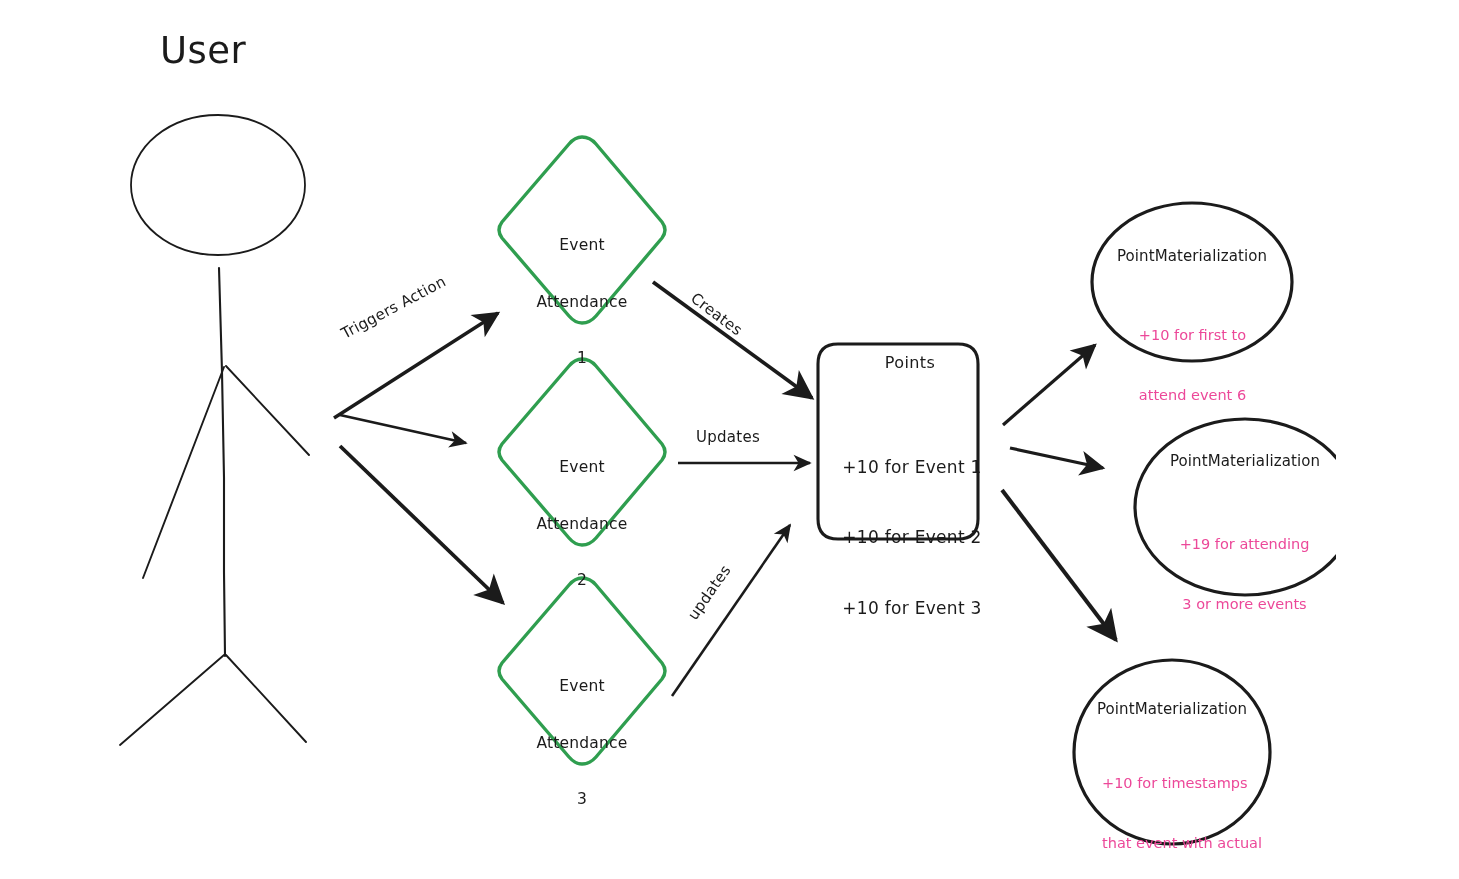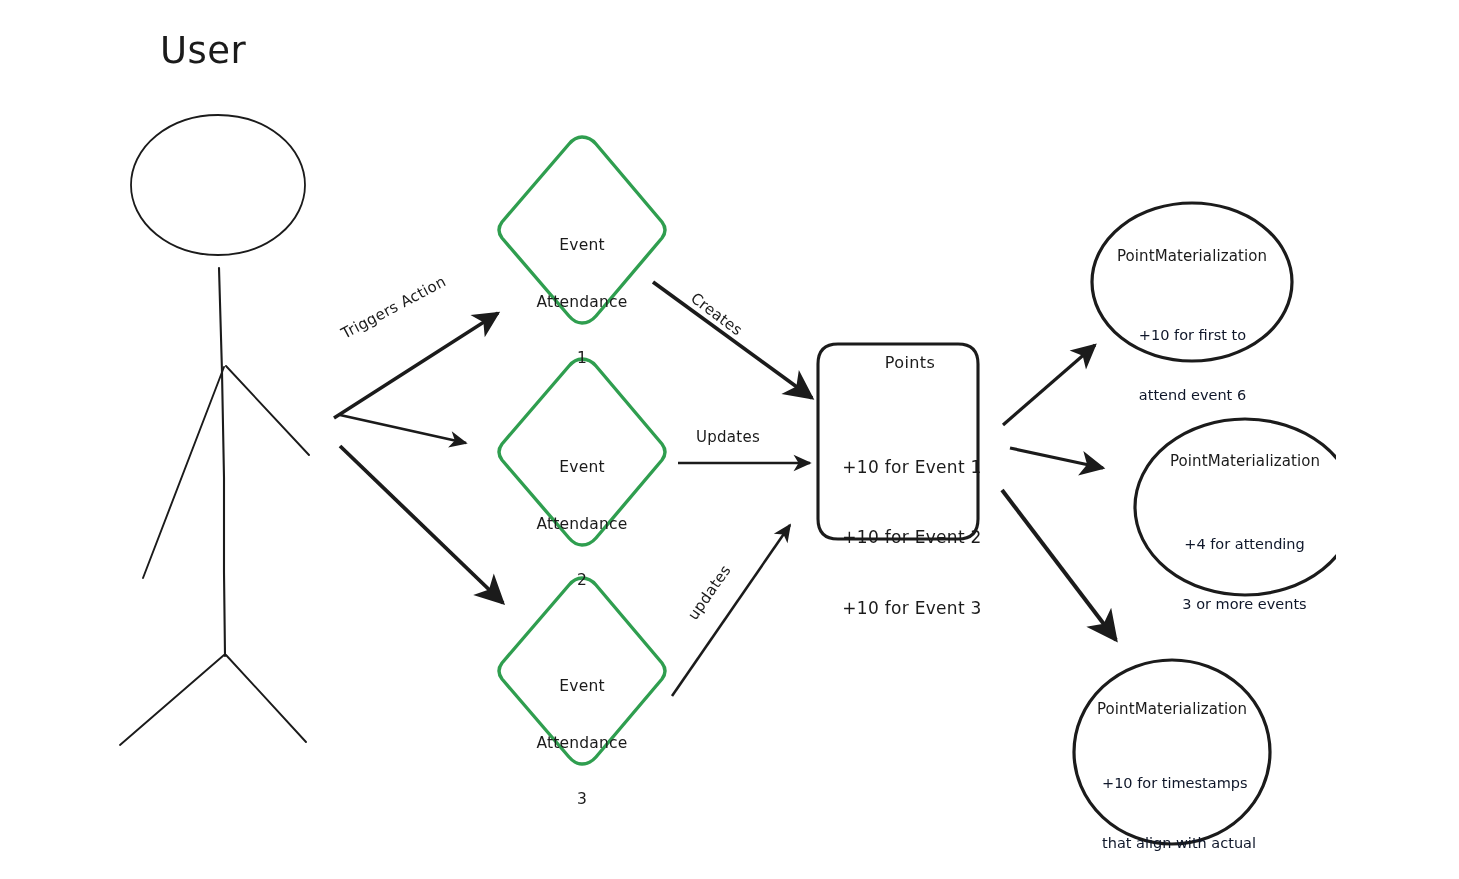--- a/index.html
+++ b/index.html
@@ -60,21 +60,21 @@
     line-height: 1.38;
   }
   .circle-note.left {
     text-align: left;
   }
   .edge-label {
     font-size: 15px;
     letter-spacing: 0.3px;
   }
   .red {
-    color: #0f172a;
+    color: #ec4899;
   }
 </style>
 </head>
 <body>
 
 <div id="canvas">
 
   <svg class="layer" viewBox="0 0 1459 879">
     <defs>
       <marker id="ah" viewBox="0 0 12 12" refX="10" refY="6" markerWidth="9" markerHeight="9" orient="auto-start-reverse">
@@ -188,28 +188,28 @@
   </div>
 
   <div class="lbl circle-title" style="left:1092px; top:247px; width:200px;">PointMaterialization</div>
   <div class="lbl circle-note red" style="left:1100px; top:285px; width:185px;">
     <div>+10 for first to</div>
     <div>attend event 6</div>
   </div>
 
   <div class="lbl circle-title" style="left:1145px; top:452px; width:200px;">PointMaterialization</div>
   <div class="lbl circle-note red" style="left:1152px; top:494px; width:185px;">
-    <div>+4 for attending</div>
+    <div>+19 for attending</div>
     <div>3 or more events</div>
   </div>
 
   <div class="lbl circle-title" style="left:1072px; top:700px; width:200px;">PointMaterialization</div>
   <div class="lbl circle-note red left" style="left:1102px; top:733px; width:175px;">
     <div>+10 for timestamps</div>
-    <div>that align with actual</div>
+    <div>that event with actual</div>
     
   </div>
 
   <div class="lbl edge-label" style="left:332px; top:330px; width:130px; transform: rotate(-28deg); transform-origin: left top;">Triggers Action</div>
 
   <div class="lbl edge-label" style="left:690px; top:283px; width:80px; transform: rotate(37deg); transform-origin: left top;">Creates</div>
 
   <div class="lbl edge-label" style="left:688px; top:428px; width:80px;">Updates</div>
 
   <div class="lbl edge-label" style="left:679px; top:620px; width:80px; transform: rotate(-55deg); transform-origin: left top;">updates</div>

